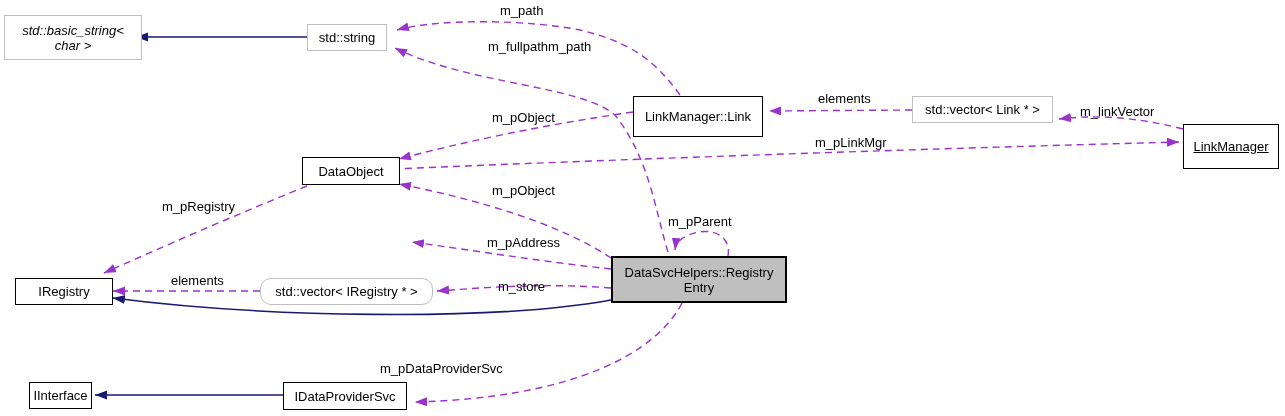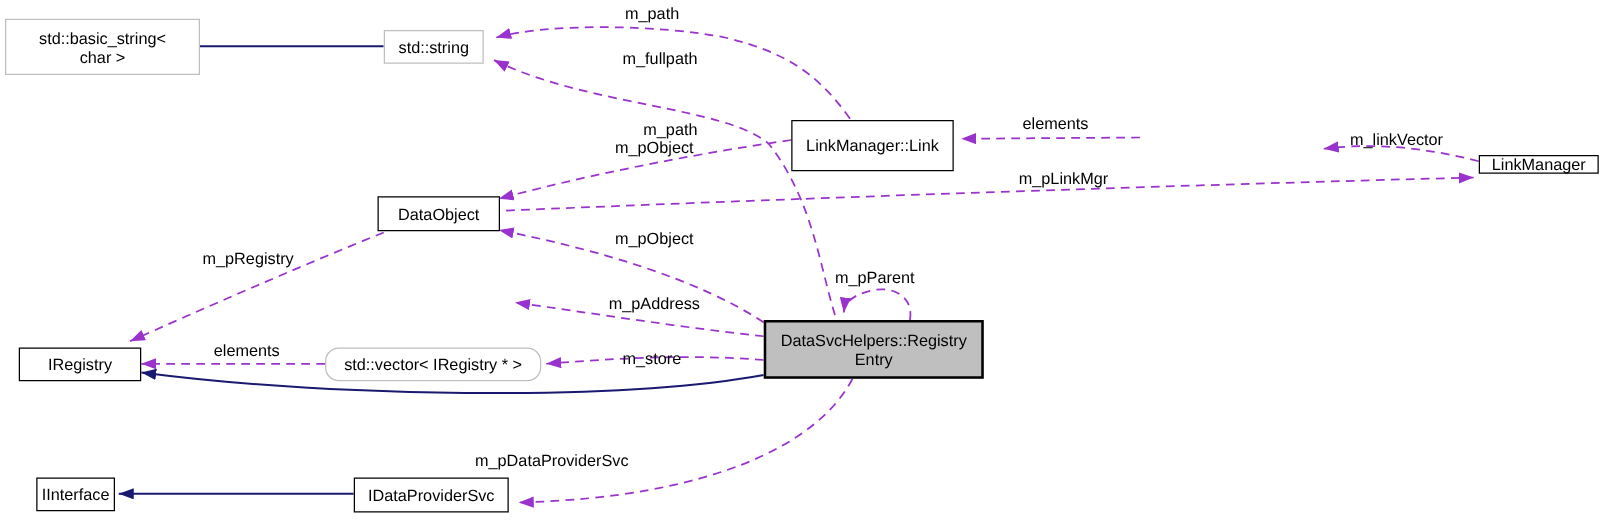--- a/index.html
+++ b/index.html
@@ -12,21 +12,21 @@
   .edge-usage{fill:none;stroke:var(--usage-edge,#9a32cd);stroke-width:1.4;stroke-dasharray:7,5;}
   .edge-inherit{fill:none;stroke:var(--inheritance-edge,#191970);stroke-width:1.6;}
   .node{
     position:absolute;display:flex;flex-direction:column;align-items:center;justify-content:center;
     background:var(--node-fill,#ffffff);border:1px solid var(--node-border,#000000);
     text-align:center;line-height:15px;box-sizing:border-box;white-space:nowrap;
   }
   .node.external{border-color:var(--external-node-border,#bfbfbf);}
   .node.current{background:var(--highlight-fill,#bfbfbf);border-width:2px;}
   .edge-label{position:absolute;white-space:nowrap;line-height:15px;}
-  .edge-label.stacked{display:flex;flex-direction:column;align-items:flex-end;width:70px;gap:42px;}
+  .edge-label.stacked{display:flex;flex-direction:row;align-items:flex-start;width:70px;}
 </style>
 </head>
 <body>
 
 <div id="diagram">
 
   <svg id="edge-layer" viewBox="0 0 1285 416" xmlns="http://www.w3.org/2000/svg">
     <defs>
       <marker id="arrowP" markerWidth="13" markerHeight="10" refX="12" refY="4.5" orient="auto" markerUnits="userSpaceOnUse">
         <polygon points="0,0 12,4.5 0,9" style="fill:var(--usage-edge,#9a32cd)"></polygon>
@@ -48,35 +48,38 @@
     <path class="edge-usage" d="M 393,169 C 650,158 950,148 1179,142" marker-end="url(#arrowP)"></path>
     <path class="edge-usage" d="M 307,186 C 240,213 160,248 104,273" marker-end="url(#arrowP)"></path>
     <path class="edge-usage" d="M 611,258 C 560,224 480,200 399,184" marker-end="url(#arrowP)"></path>
     <path class="edge-usage" d="M 728,256 C 731,238 716,229 699,232 C 684,235 676,241 675,250" marker-end="url(#arrowP)"></path>
     <path class="edge-usage" d="M 611,269 C 545,262 470,250 412,242" marker-end="url(#arrowP)"></path>
     <path class="edge-usage" d="M 611,288 C 550,283 490,287 437,291" marker-end="url(#arrowP)"></path>
     <path class="edge-usage" d="M 260,291 L 113,291" marker-end="url(#arrowP)"></path>
     <path class="edge-usage" d="M 682,303 C 655,355 570,398 415,402" marker-end="url(#arrowP)"></path>
   </svg>
 
-  <div class="node external" style="left:4px;top:15px;width:156px;height:45px;">
+  <div class="node external" style="left:4px;top:15px;width:138px;height:45px;font-style:italic;">
     <span>std::basic_string&lt;</span>
     <span>char &gt;</span>
   </div>
 
   <div class="node external" style="left:307px;top:24px;width:80px;height:27px;">
     <span>std::string</span>
   </div>
 
   <div class="node" style="left:633px;top:96px;width:130px;height:41px;">
     <span>LinkManager::Link</span>
   </div>
 
+  <div class="node external" style="left:912px;top:96px;width:141px;height:27px;">
+    <span>std::vector&lt; Link * &gt;</span>
+  </div>
 
-  <div class="node" style="left:1183px;top:124px;width:96px;height:15px;">
+  <div class="node" style="left:1183px;top:124px;width:96px;height:45px;text-decoration:underline;">
     <span>LinkManager</span>
   </div>
 
   <div class="node" style="left:302px;top:157px;width:98px;height:28px;">
     <span>DataObject</span>
   </div>
 
 
   <div class="node" style="left:15px;top:278px;width:98px;height:27px;">
     <span>IRegistry</span>

